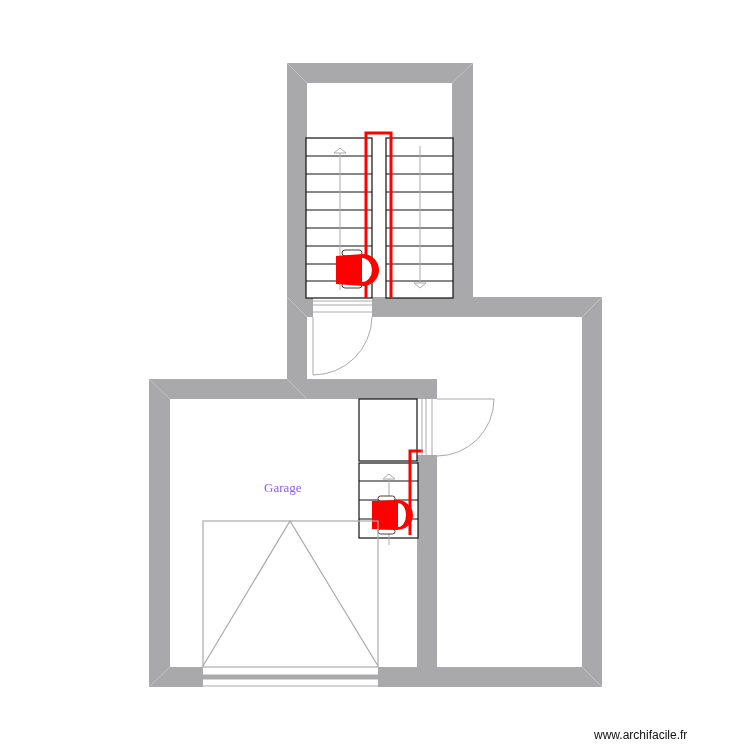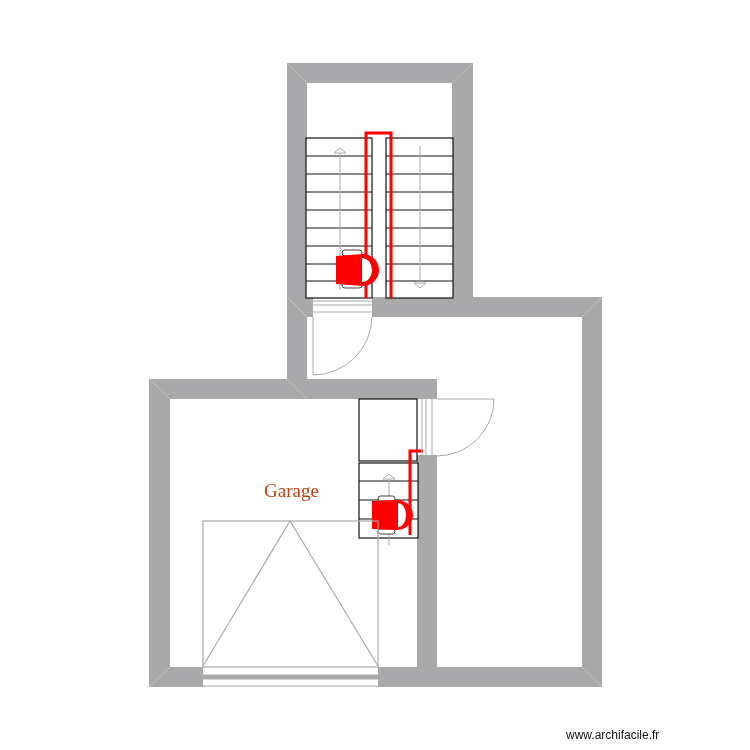--- a/index.html
+++ b/index.html
@@ -1,19 +1,19 @@
 <!DOCTYPE html>
 <html><head>
 <meta charset="utf-8">
 <style>
   html, body { margin:0; padding:0; background:#ffffff; }
   body { width:750px; height:750px; position:relative; overflow:hidden; font-family:"Liberation Serif", serif; }
   #plan { position:absolute; left:0; top:0; width:750px; height:750px; }
-  .room-label { position:absolute; font-family:"Liberation Serif", serif; font-size:19px; color:#c2410c; }
-  .watermark { position:absolute; font-family:"Liberation Sans", sans-serif; font-size:12px; color:#111; }
+  .room-label { position:absolute; font-family:"Liberation Serif", serif; font-size:13px; color:#8b5cf6; }
+  .watermark { position:absolute; font-family:"Liberation Sans", sans-serif; font-size:12px; color:#111;margin-left:28px; }
 </style>
 </head>
 <body>
 
 <svg id="plan" viewBox="0 0 750 750" xmlns="http://www.w3.org/2000/svg">
 
   <g fill="#a9a8aa" stroke="none">
 
     <rect x="287" y="63" width="186" height="20"></rect>
 

